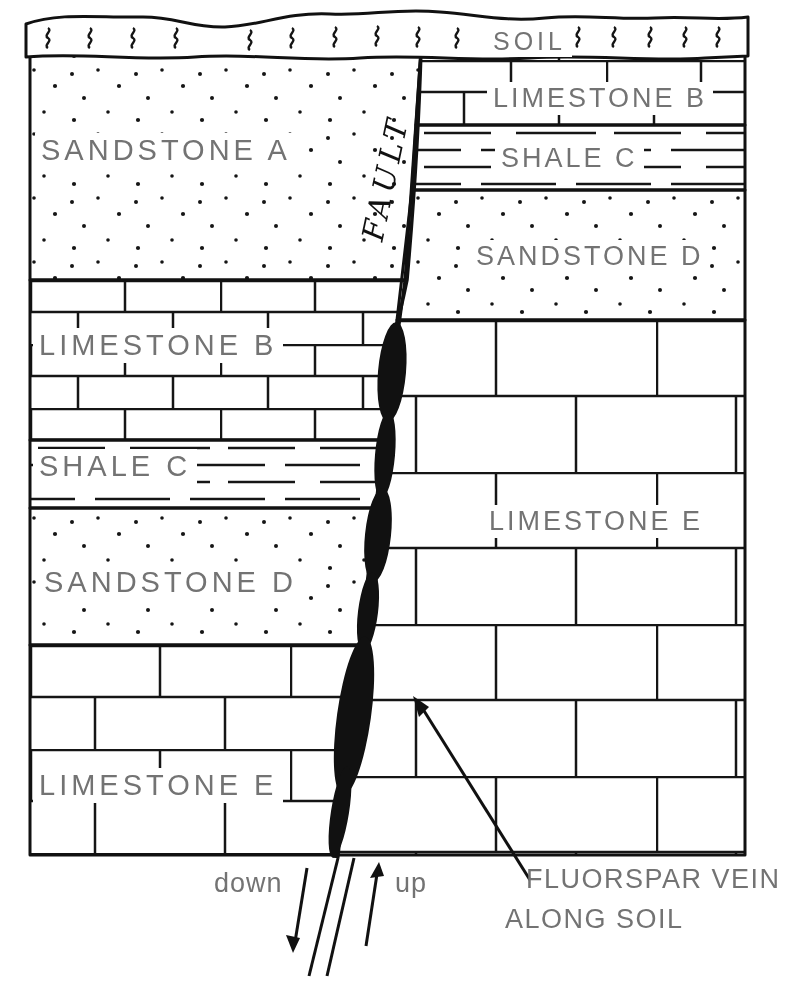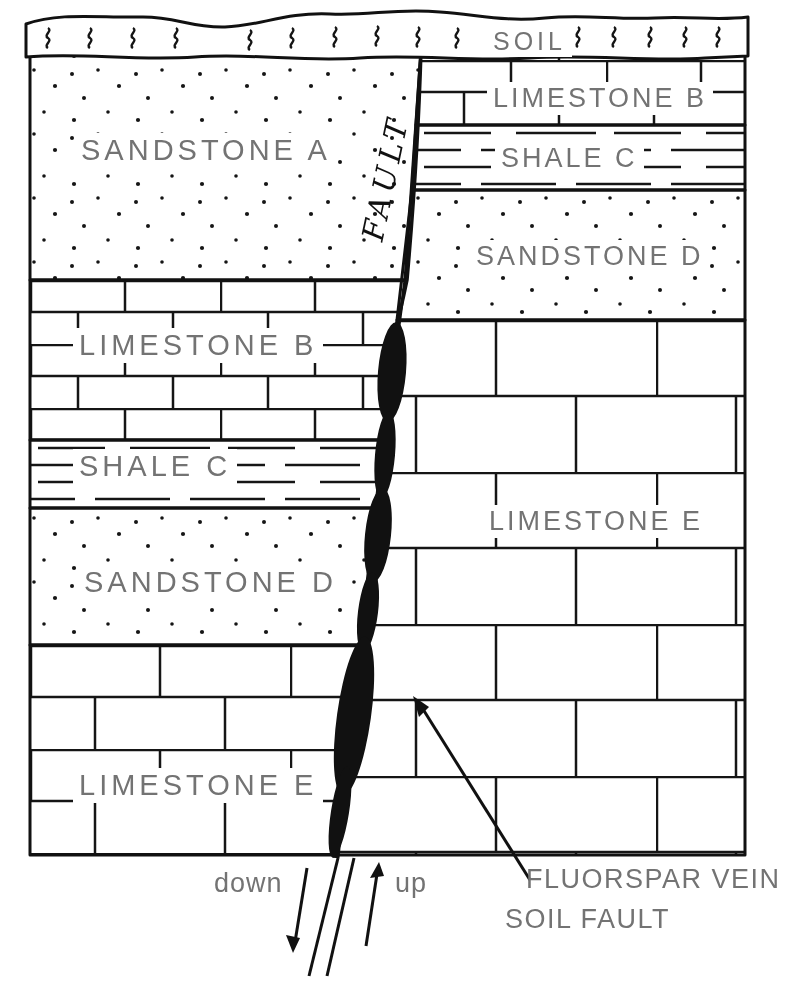--- a/index.html
+++ b/index.html
@@ -5,21 +5,21 @@
   html,body{margin:0;padding:0;background:#fff;}
   .stage{
     position:relative;width:800px;height:983px;background:#fff;
     font-family:"Liberation Sans",sans-serif;color:#111;overflow:hidden;
   }
   .stage svg{position:absolute;left:0;top:0;}
   .lbl{
     position:absolute;white-space:nowrap;line-height:1;
     color:#737373;background:#fff;padding:3px 6px;
   }
-  .big{font-size:29px;letter-spacing:4px;margin-left:40px;}
+  .big{font-size:29px;letter-spacing:4px;}
   .med{font-size:27px;letter-spacing:3px;}
   .soil-lbl{font-size:25px;letter-spacing:4px;}
   .cap{font-size:27px;letter-spacing:1.5px;background:transparent;padding:0;}
   .dir{font-size:27px;letter-spacing:1px;background:transparent;padding:0;}
   .fault-lbl{
     position:absolute;left:322px;top:163px;white-space:nowrap;
     font-family:"DejaVu Serif",serif;font-style:italic;
     font-size:30px;letter-spacing:5px;color:#111;background:transparent;
     transform:rotate(-78deg);transform-origin:center center;line-height:1;
   }
@@ -155,15 +155,15 @@
   <div class="lbl med" style="left:495px;top:142px;">SHALE C</div>
   <div class="lbl med" style="left:470px;top:240px;">SANDSTONE D</div>
   <div class="lbl med" style="left:483px;top:505px;">LIMESTONE E</div>
 
   <div class="fault-lbl">FAULT</div>
 
   <div class="lbl dir" style="left:214px;top:870px;text-align:center;">down</div>
   <div class="lbl dir" style="left:395px;top:870px;">up</div>
 
   <div class="lbl cap" style="left:526px;top:866px;">FLUORSPAR VEIN</div>
-  <div class="lbl cap" style="left:505px;top:906px;">SOIL FAULT</div>
+  <div class="lbl cap" style="left:505px;top:906px;">ALONG SOIL</div>
 
 </div>
 
 </body></html>

